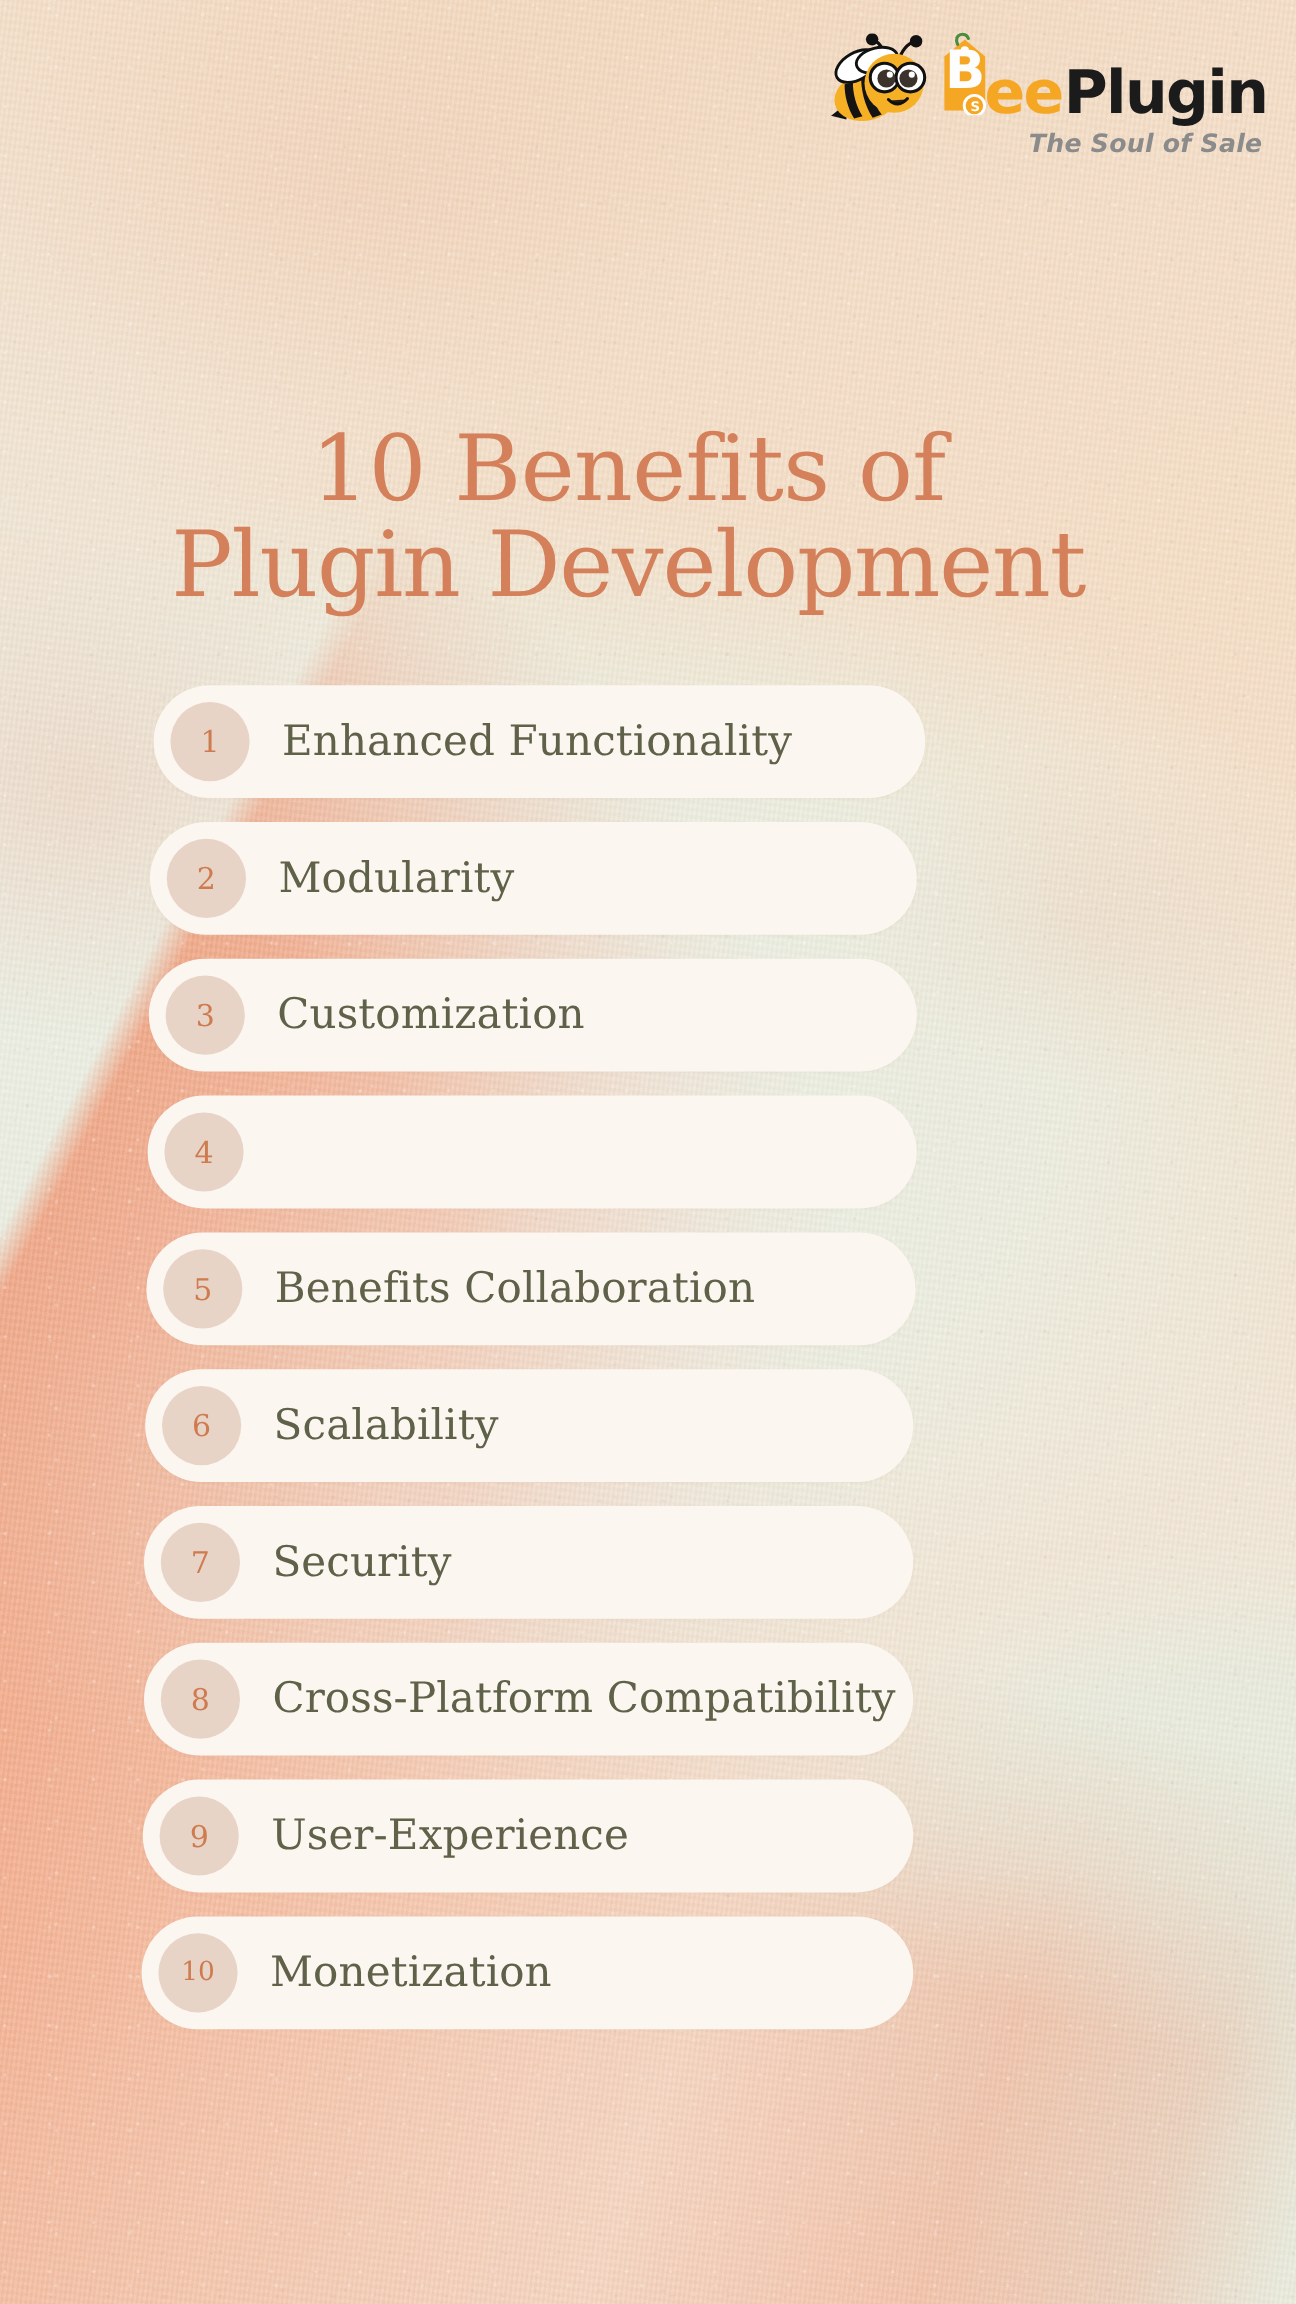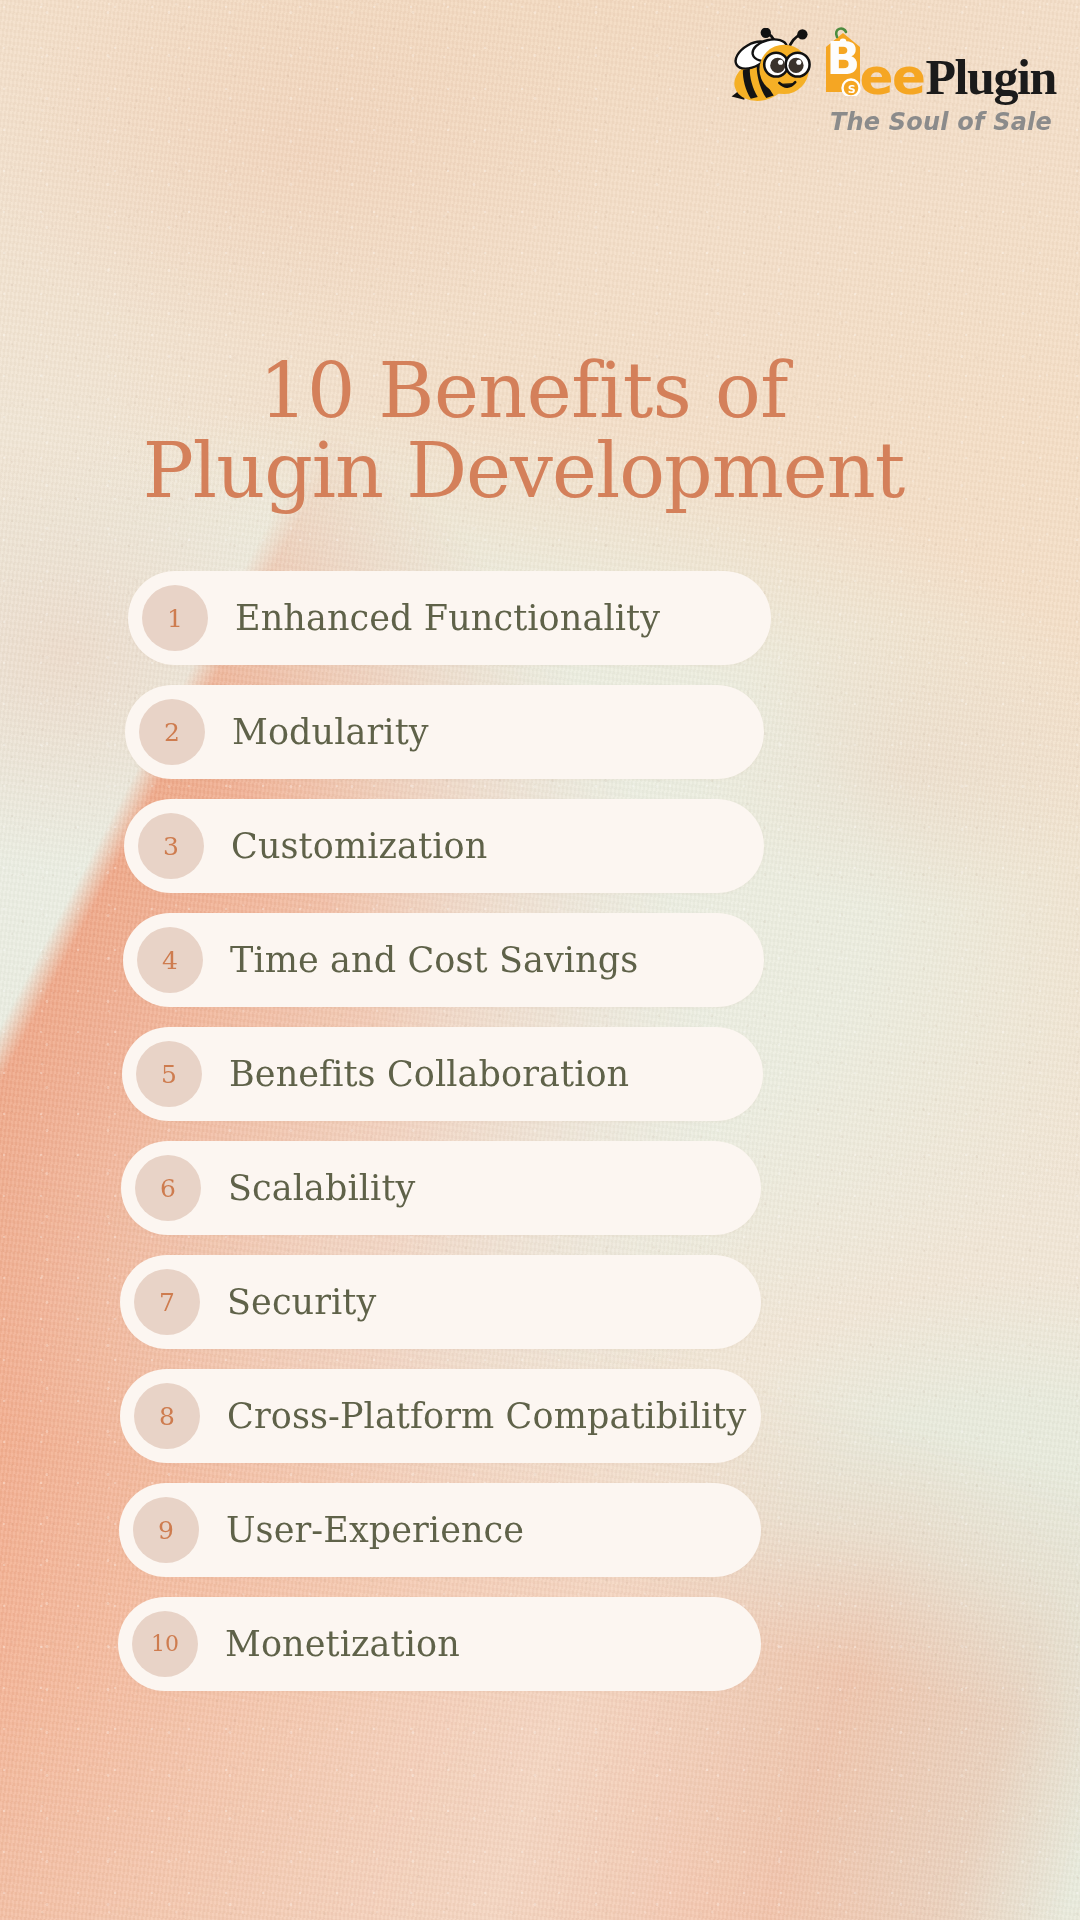--- a/index.html
+++ b/index.html
@@ -127,26 +127,26 @@
     position: relative;
   }
   .wm-tag { position: relative; display: inline-block; width: 44px; height: 62px; }
   .wm-tag svg { position: absolute; left: 0; top: -6px; }
   .wm-tag .tag-letter {
     position: absolute; left: 9px; top: 5px;
     color: #fdfdfd; font-size: 44px; font-weight: bold;
     font-family: "DejaVu Sans", sans-serif; line-height: 1;
   }
   .wm-ee { color: #f5a623; margin-left: -2px; }
-  .wm-plugin { color: #1b1b1b; margin-left: 1px; font-family: Liberation Serif, serif; }
+  .wm-plugin { color: #1b1b1b; margin-left: 1px; }
   .logo-tagline {
     font-family: "DejaVu Sans", sans-serif;
     font-style: italic;
     font-weight: bold;
-    font-size: 24px;
+    font-size: 21px;
     color: #8b8b8b;
     letter-spacing: .2px;
     margin-top: 2px;
     margin-right: 4px;
   }
 
   
   #title {
     position: absolute;
     top: 300px;
@@ -304,21 +304,20 @@
       <span class="benefit-label">Modularity</span>
     </div>
 
     <div class="benefit-row" data-idx="2">
       <span class="benefit-badge">3</span>
       <span class="benefit-label">Customization</span>
     </div>
 
     <div class="benefit-row" data-idx="3">
       <span class="benefit-badge">4</span>
-      <span class="benefit-label">Time and Cost Savings</span>
     </div>
 
     <div class="benefit-row" data-idx="4">
       <span class="benefit-badge">5</span>
       <span class="benefit-label">Benefits Collaboration</span>
     </div>
 
     <div class="benefit-row" data-idx="5">
       <span class="benefit-badge">6</span>
       <span class="benefit-label">Scalability</span>

